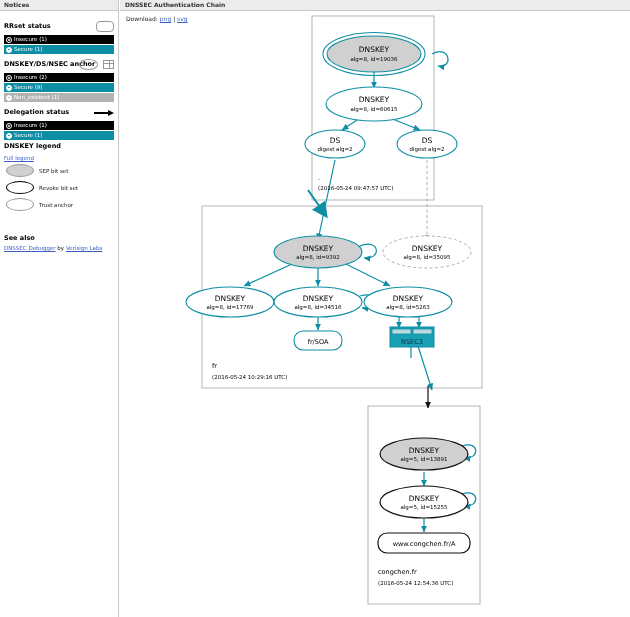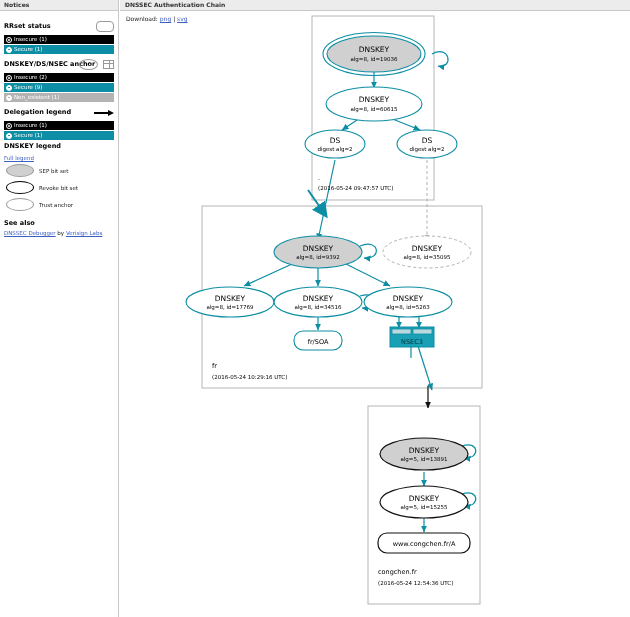--- a/index.html
+++ b/index.html
@@ -89,21 +89,21 @@
   }
 
   .legend-row{display:flex;align-items:center;gap:5px;margin:3px 0 4px 2px;}
   .lg-shape{flex:0 0 auto;}
   .lg-sep{width:26px;height:11px;border-radius:50%;background:#d0d0d0;border:1px solid #999;}
   .lg-revoke{width:26px;height:11px;border-radius:50%;background:#fff;border:1.6px solid #000;}
   .lg-anchor{width:26px;height:11px;border-radius:50%;background:#fff;border:1px solid #999;}
   .lg-txt{font-size:5.5px;color:#222;}
 
   .link{color:#3b5fc0;text-decoration:underline;font-size:5.5px;cursor:pointer;}
-  .seealso{margin-top:8px;}
+  .seealso{margin-top:23px;}
   .seealso .hd{font-size:6.5px;font-weight:bold;margin-bottom:3px;}
   .plain{font-size:5.5px;color:#222;}
 
   
   .content{position:absolute;left:120px;top:0;right:0;bottom:0;background:#fff;}
   .content-head{
     height:10px;line-height:10px;padding:0 5px;
     background:#ececec;border-bottom:1px solid #c8c8c8;
     font-size:6px;font-weight:bold;color:#333;
   }
@@ -176,21 +176,21 @@
       <div class="statusbar st-secure">
         <span class="dot d-filled"></span>
         <span>Secure (9)</span>
       </div>
       <div class="statusbar st-nonexistent">
         <span class="dot d-gray"></span>
         <span>Non_existent (1)</span>
       </div>
 
       <div class="sec-title">
-        <span class="lbl">Delegation legend</span>
+        <span class="lbl">Delegation status</span>
         <span class="legend-icons">
           <span class="ic-arrow"></span>
         </span>
       </div>
       <div class="statusbar st-insecure">
         <span class="dot d-open"></span>
         <span>Insecure (1)</span>
       </div>
       <div class="statusbar st-secure">
         <span class="dot d-filled"></span>

